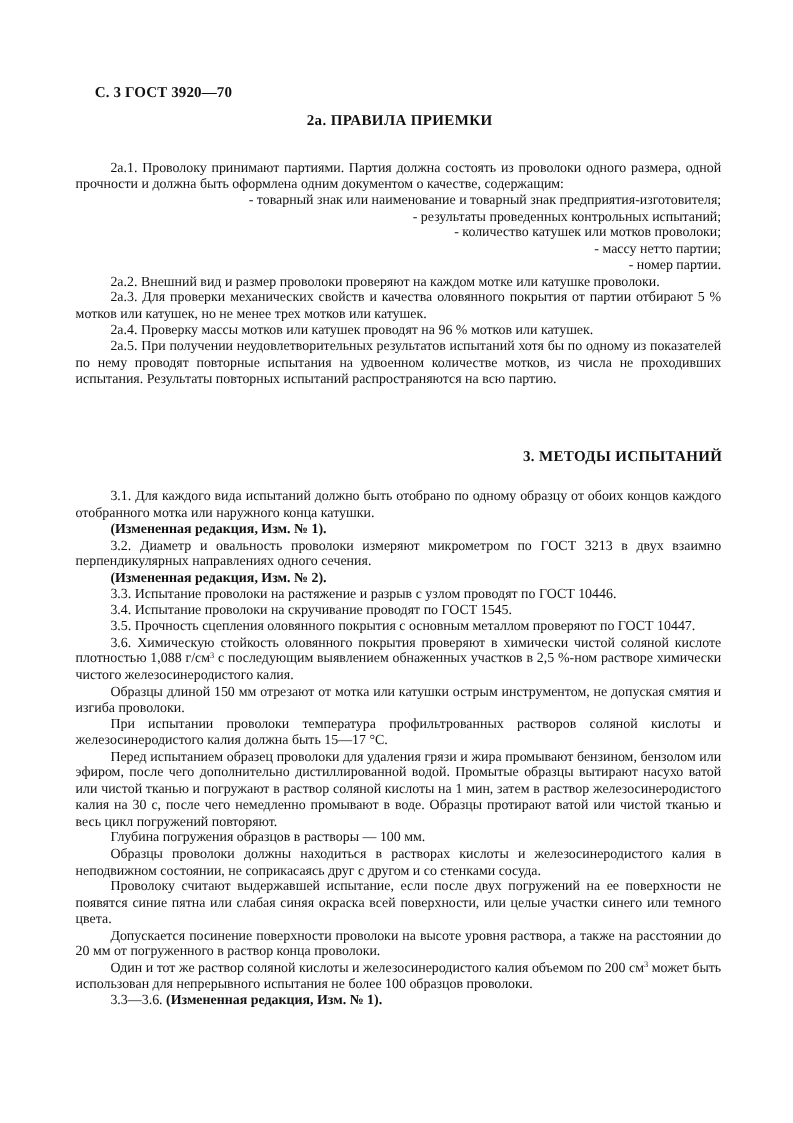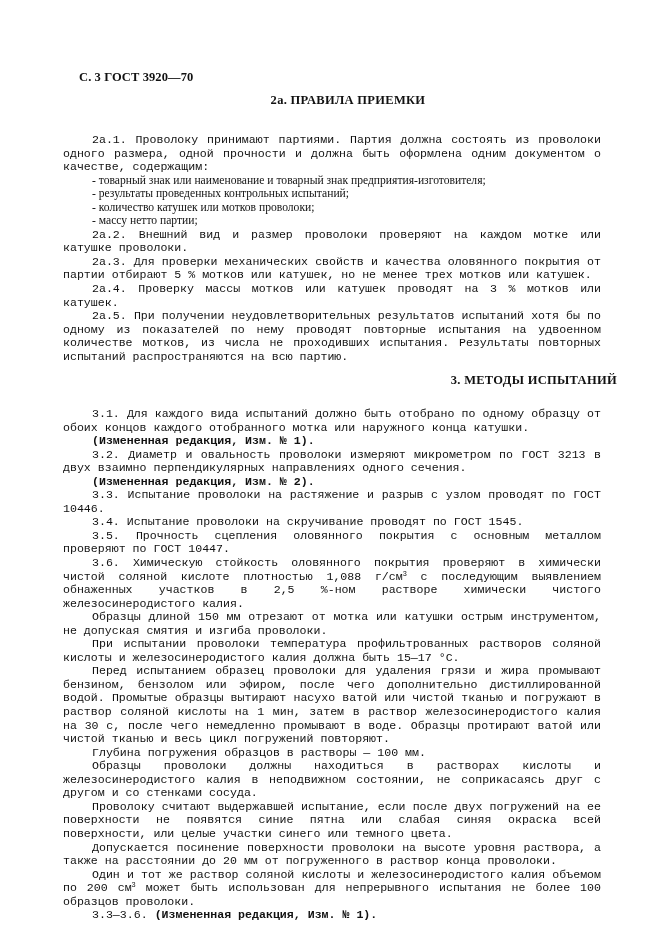--- a/index.html
+++ b/index.html
@@ -7,47 +7,48 @@
       width: 661px; height: 936px; position: relative; overflow: hidden;
       font-family: "Liberation Serif", "DejaVu Serif", serif;
       color: #111111;
     }
     .page { position: absolute; left: 63px; top: 0; width: 538px; }
     .runhead {
       position: absolute; top: 70px; left: 0;
       font-weight: bold; font-size: 12.5px; letter-spacing: 0.1px; margin-left: 16px;
     }
     .section-title {
-      position: absolute; left: 16px; width: 538px; text-align: center;
+      position: absolute; left: 1px; width: 538px; text-align: center;
       font-weight: bold; font-size: 12.5px; letter-spacing: 0.3px;
     }
     .block { position: absolute; left: 0; width: 538px; font-size: 11.6px; line-height: 13.55px; }
-    .p { text-align: justify; text-indent: 29px; margin: 0; font-family: Liberation Mono, monospace; }
-    .item { margin: 0; padding-left: 29px; }
+    .p { text-align: justify; text-indent: 29px; margin: 0; }
+    .item { margin: 0; padding-left: 29px; text-align: right; }
     .b { font-weight: bold; }
     sup { font-size: 7px; line-height: 0; vertical-align: 4px; }
   </style>
 </head>
 <body>
 
 <div class="page">
 
   <div class="runhead">С. 3 ГОСТ 3920—70</div>
 
   <div class="section-title" style="top:93px;">2а.  ПРАВИЛА ПРИЕМКИ</div>
 
   <div class="block" style="top:133px;">
     <p class="p">2а.1.  Проволоку принимают партиями. Партия должна состоять из проволоки одного размера, одной прочности и должна быть оформлена одним документом о качестве, содержащим:</p>
     <p class="item">- товарный знак или наименование и товарный знак предприятия-изготовителя;</p>
     <p class="item">- результаты проведенных контрольных испытаний;</p>
     <p class="item">- количество катушек или мотков проволоки;</p>
     <p class="item">- массу нетто партии;</p>
+    <p class="item">- номер партии.</p>
     <p class="p">2а.2.  Внешний вид и размер проволоки проверяют на каждом мотке или катушке проволоки.</p>
     <p class="p">2а.3.  Для проверки механических свойств и качества оловянного покрытия от партии отбирают 5 % мотков или катушек, но не менее трех мотков или катушек.</p>
-    <p class="p">2а.4.  Проверку массы мотков или катушек проводят на 3 % мотков или катушек.</p>
+    <p class="p">2а.4.  Проверку массы мотков или катушек проводят на 96 % мотков или катушек.</p>
     <p class="p">2а.5.  При получении неудовлетворительных результатов испытаний хотя бы по одному из показателей по нему проводят повторные испытания на удвоенном количестве мотков, из числа не проходивших испытания. Результаты повторных испытаний распространяются на всю партию.</p>
   </div>
 
   <div class="section-title" style="top:373px;text-align:right;">3.  МЕТОДЫ ИСПЫТАНИЙ</div>
 
   <div class="block" style="top:407px;">
     <p class="p">3.1.  Для каждого вида испытаний должно быть отобрано по одному образцу от обоих концов каждого отобранного мотка или наружного конца катушки.</p>
     <p class="p b">(Измененная редакция, Изм. № 1).</p>
     <p class="p">3.2.  Диаметр и овальность проволоки измеряют микрометром по ГОСТ 3213 в двух взаимно перпендикулярных направлениях одного сечения.</p>
     <p class="p b">(Измененная редакция, Изм. № 2).</p>

